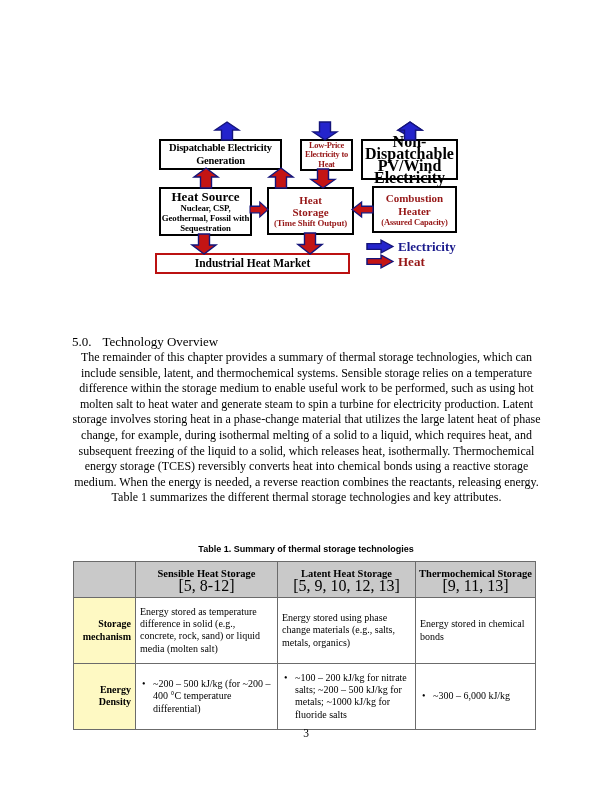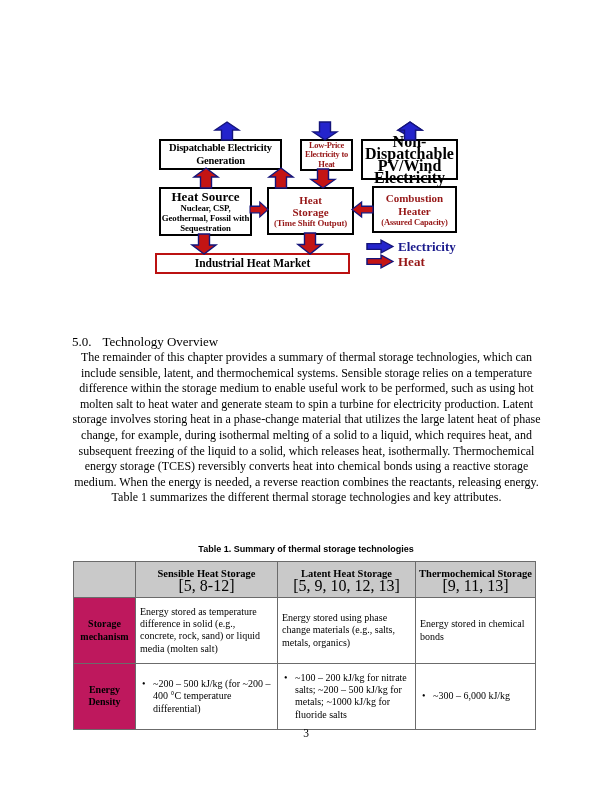--- a/index.html
+++ b/index.html
@@ -72,21 +72,21 @@
   }
   table.tbl {
     position:absolute; left:73px; top:561px; width:462px;
     border-collapse:collapse; table-layout:fixed;
     font-size:10px; line-height:12.2px;
   }
   .tbl th, .tbl td { border:1px solid #6b6b6b; vertical-align:middle; padding:8px 4px; }
   .tbl tr.hdr th { background:var(--table-header-bg,#c9c9c9); text-align:center; font-weight:normal; height:36px; padding:2px; }
   .tbl .hname { font-weight:bold; font-size:10.5px; line-height:12px; }
   .tbl .hrefs { font-size:16px; line-height:12px; }
-  .tbl th.rowlabel { font-weight:bold; text-align:center; background:#be185d; }
+  .tbl th.rowlabel { font-weight:bold; text-align:right; background:#fef9c3; }
   .tbl td { text-align:left; font-weight:normal; }
   .tbl tr.r1 td, .tbl tr.r1 th { height:66px; }
   .tbl tr.r2 td, .tbl tr.r2 th { height:50px; }
   .bullet-item { position:relative; display:block; padding-left:13px; }
   .bullet-item::before { content:"\2022"; position:absolute; left:2px; }
 
   .pagenum { position:absolute; left:0; top:727px; width:612px; text-align:center; font-size:11.5px; }
 </style>
 </head>
 <body>

